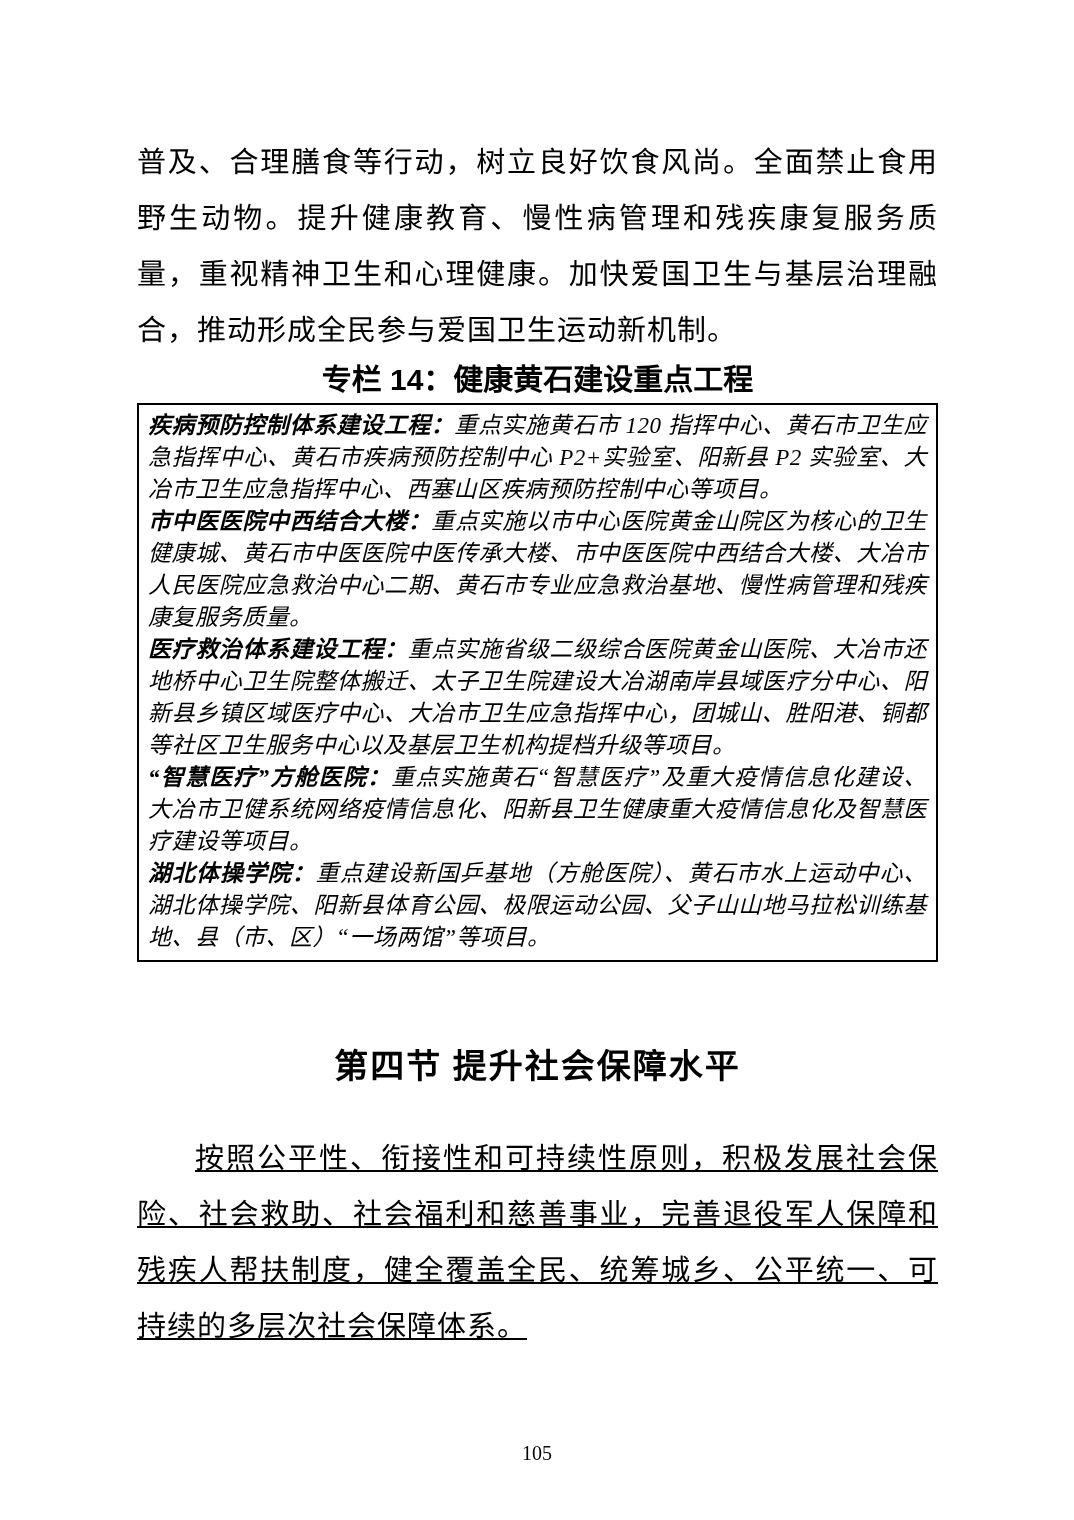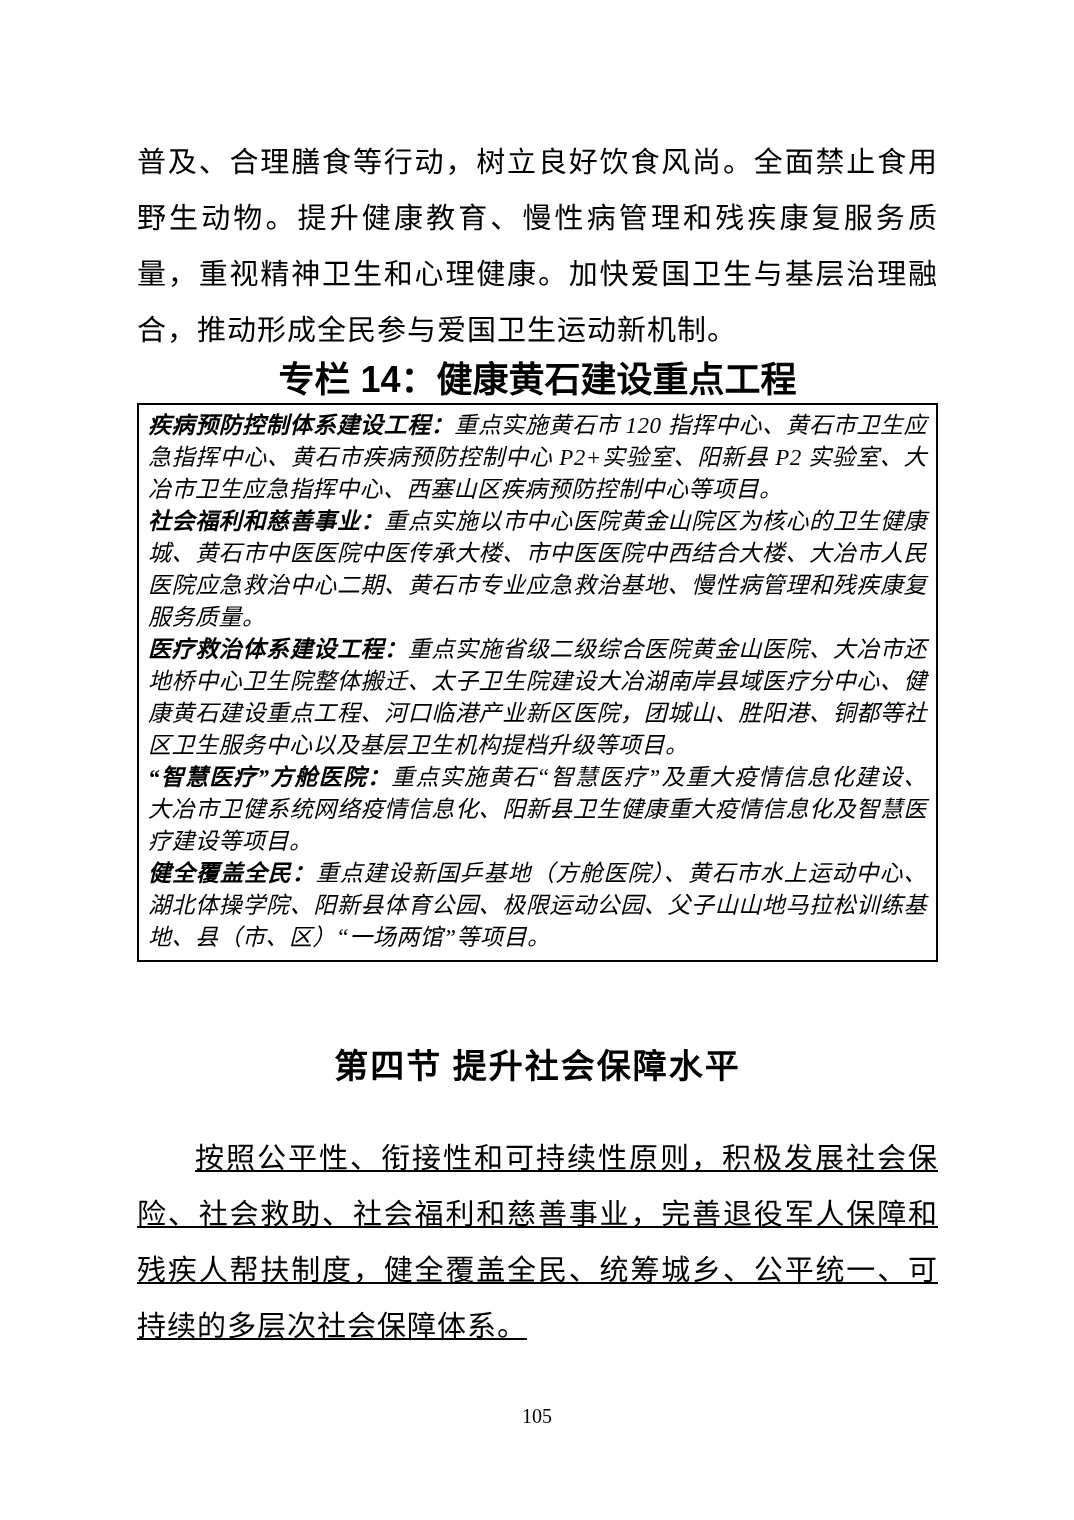--- a/index.html
+++ b/index.html
@@ -26,21 +26,21 @@
     letter-spacing: 1px;
     color: #000000;
   }
   .intro {
     margin-top: 134px;
   }
   .box-title {
     margin-top: 2px;
     font-family: "Liberation Sans", "DejaVu Sans", sans-serif;
     font-weight: bold;
-    font-size: 36px;
+    font-size: 30px;
     line-height: 40px;
     text-align: center;
     color: #000000;
   }
   .project-box {
     margin-top: 3px;
     border: 2px solid #000000;
     padding: 5px 9px 6px 9px;
     font-style: italic;
   }
@@ -64,21 +64,21 @@
     color: #000000;
     font-family: "Liberation Serif", "DejaVu Serif", serif;
   }
   .section-para {
     margin-top: 42px;
     text-indent: 2em;
     text-decoration: underline;
   }
   .page-number {
     position: absolute;
-    top: 1403px;
+    top: 1440px;
     left: 0;
     width: 100%;
     text-align: center;
     font-size: 20px;
     line-height: 26px;
     color: #000000;
     font-family: "Liberation Serif", "DejaVu Serif", serif;
   }
 </style>
 </head>
@@ -86,24 +86,24 @@
 
 <div class="page">
   <div class="content">
 
     <p class="body-text intro">普及、合理膳食等行动，树立良好饮食风尚。全面禁止食用野生动物。提升健康教育、慢性病管理和残疾康复服务质量，重视精神卫生和心理健康。加快爱国卫生与基层治理融合，推动形成全民参与爱国卫生运动新机制。</p>
 
     <h2 class="box-title">专栏 14：健康黄石建设重点工程</h2>
 
     <div class="project-box">
       <p class="box-entry"><b>疾病预防控制体系建设工程：</b><span>重点实施黄石市 120 指挥中心、黄石市卫生应急指挥中心、黄石市疾病预防控制中心 P2+实验室、阳新县 P2 实验室、大冶市卫生应急指挥中心、西塞山区疾病预防控制中心等项目。</span></p>
-      <p class="box-entry"><b>社会福利和慈善事业：</b><span>重点实施以市中心医院黄金山院区为核心的卫生健康城、黄石市中医医院中医传承大楼、市中医医院中西结合大楼、大冶市人民医院应急救治中心二期、黄石市专业应急救治基地、慢性病管理和残疾康复服务质量。</span></p>
-      <p class="box-entry"><b>医疗救治体系建设工程：</b><span>重点实施省级二级综合医院黄金山医院、大冶市还地桥中心卫生院整体搬迁、太子卫生院建设大冶湖南岸县域医疗分中心、健康黄石建设重点工程、河口临港产业新区医院，团城山、胜阳港、铜都等社区卫生服务中心以及基层卫生机构提档升级等项目。</span></p>
+      <p class="box-entry"><b>市中医医院中西结合大楼：</b><span>重点实施以市中心医院黄金山院区为核心的卫生健康城、黄石市中医医院中医传承大楼、市中医医院中西结合大楼、大冶市人民医院应急救治中心二期、黄石市专业应急救治基地、慢性病管理和残疾康复服务质量。</span></p>
+      <p class="box-entry"><b>医疗救治体系建设工程：</b><span>重点实施省级二级综合医院黄金山医院、大冶市还地桥中心卫生院整体搬迁、太子卫生院建设大冶湖南岸县域医疗分中心、阳新县乡镇区域医疗中心、大冶市卫生应急指挥中心，团城山、胜阳港、铜都等社区卫生服务中心以及基层卫生机构提档升级等项目。</span></p>
       <p class="box-entry"><b>“智慧医疗”方舱医院：</b><span>重点实施黄石“智慧医疗”及重大疫情信息化建设、大冶市卫健系统网络疫情信息化、阳新县卫生健康重大疫情信息化及智慧医疗建设等项目。</span></p>
-      <p class="box-entry"><b>健全覆盖全民：</b><span>重点建设新国乒基地（方舱医院）、黄石市水上运动中心、湖北体操学院、阳新县体育公园、极限运动公园、父子山山地马拉松训练基地、县（市、区）“一场两馆”等项目。</span></p>
+      <p class="box-entry"><b>湖北体操学院：</b><span>重点建设新国乒基地（方舱医院）、黄石市水上运动中心、湖北体操学院、阳新县体育公园、极限运动公园、父子山山地马拉松训练基地、县（市、区）“一场两馆”等项目。</span></p>
     </div>
 
     <h1 class="section-heading">第四节 提升社会保障水平</h1>
 
     <p class="body-text section-para">按照公平性、衔接性和可持续性原则，积极发展社会保险、社会救助、社会福利和慈善事业，完善退役军人保障和残疾人帮扶制度，健全覆盖全民、统筹城乡、公平统一、可持续的多层次社会保障体系。</p>
 
   </div>
 
   <div class="page-number">105</div>
 </div>

